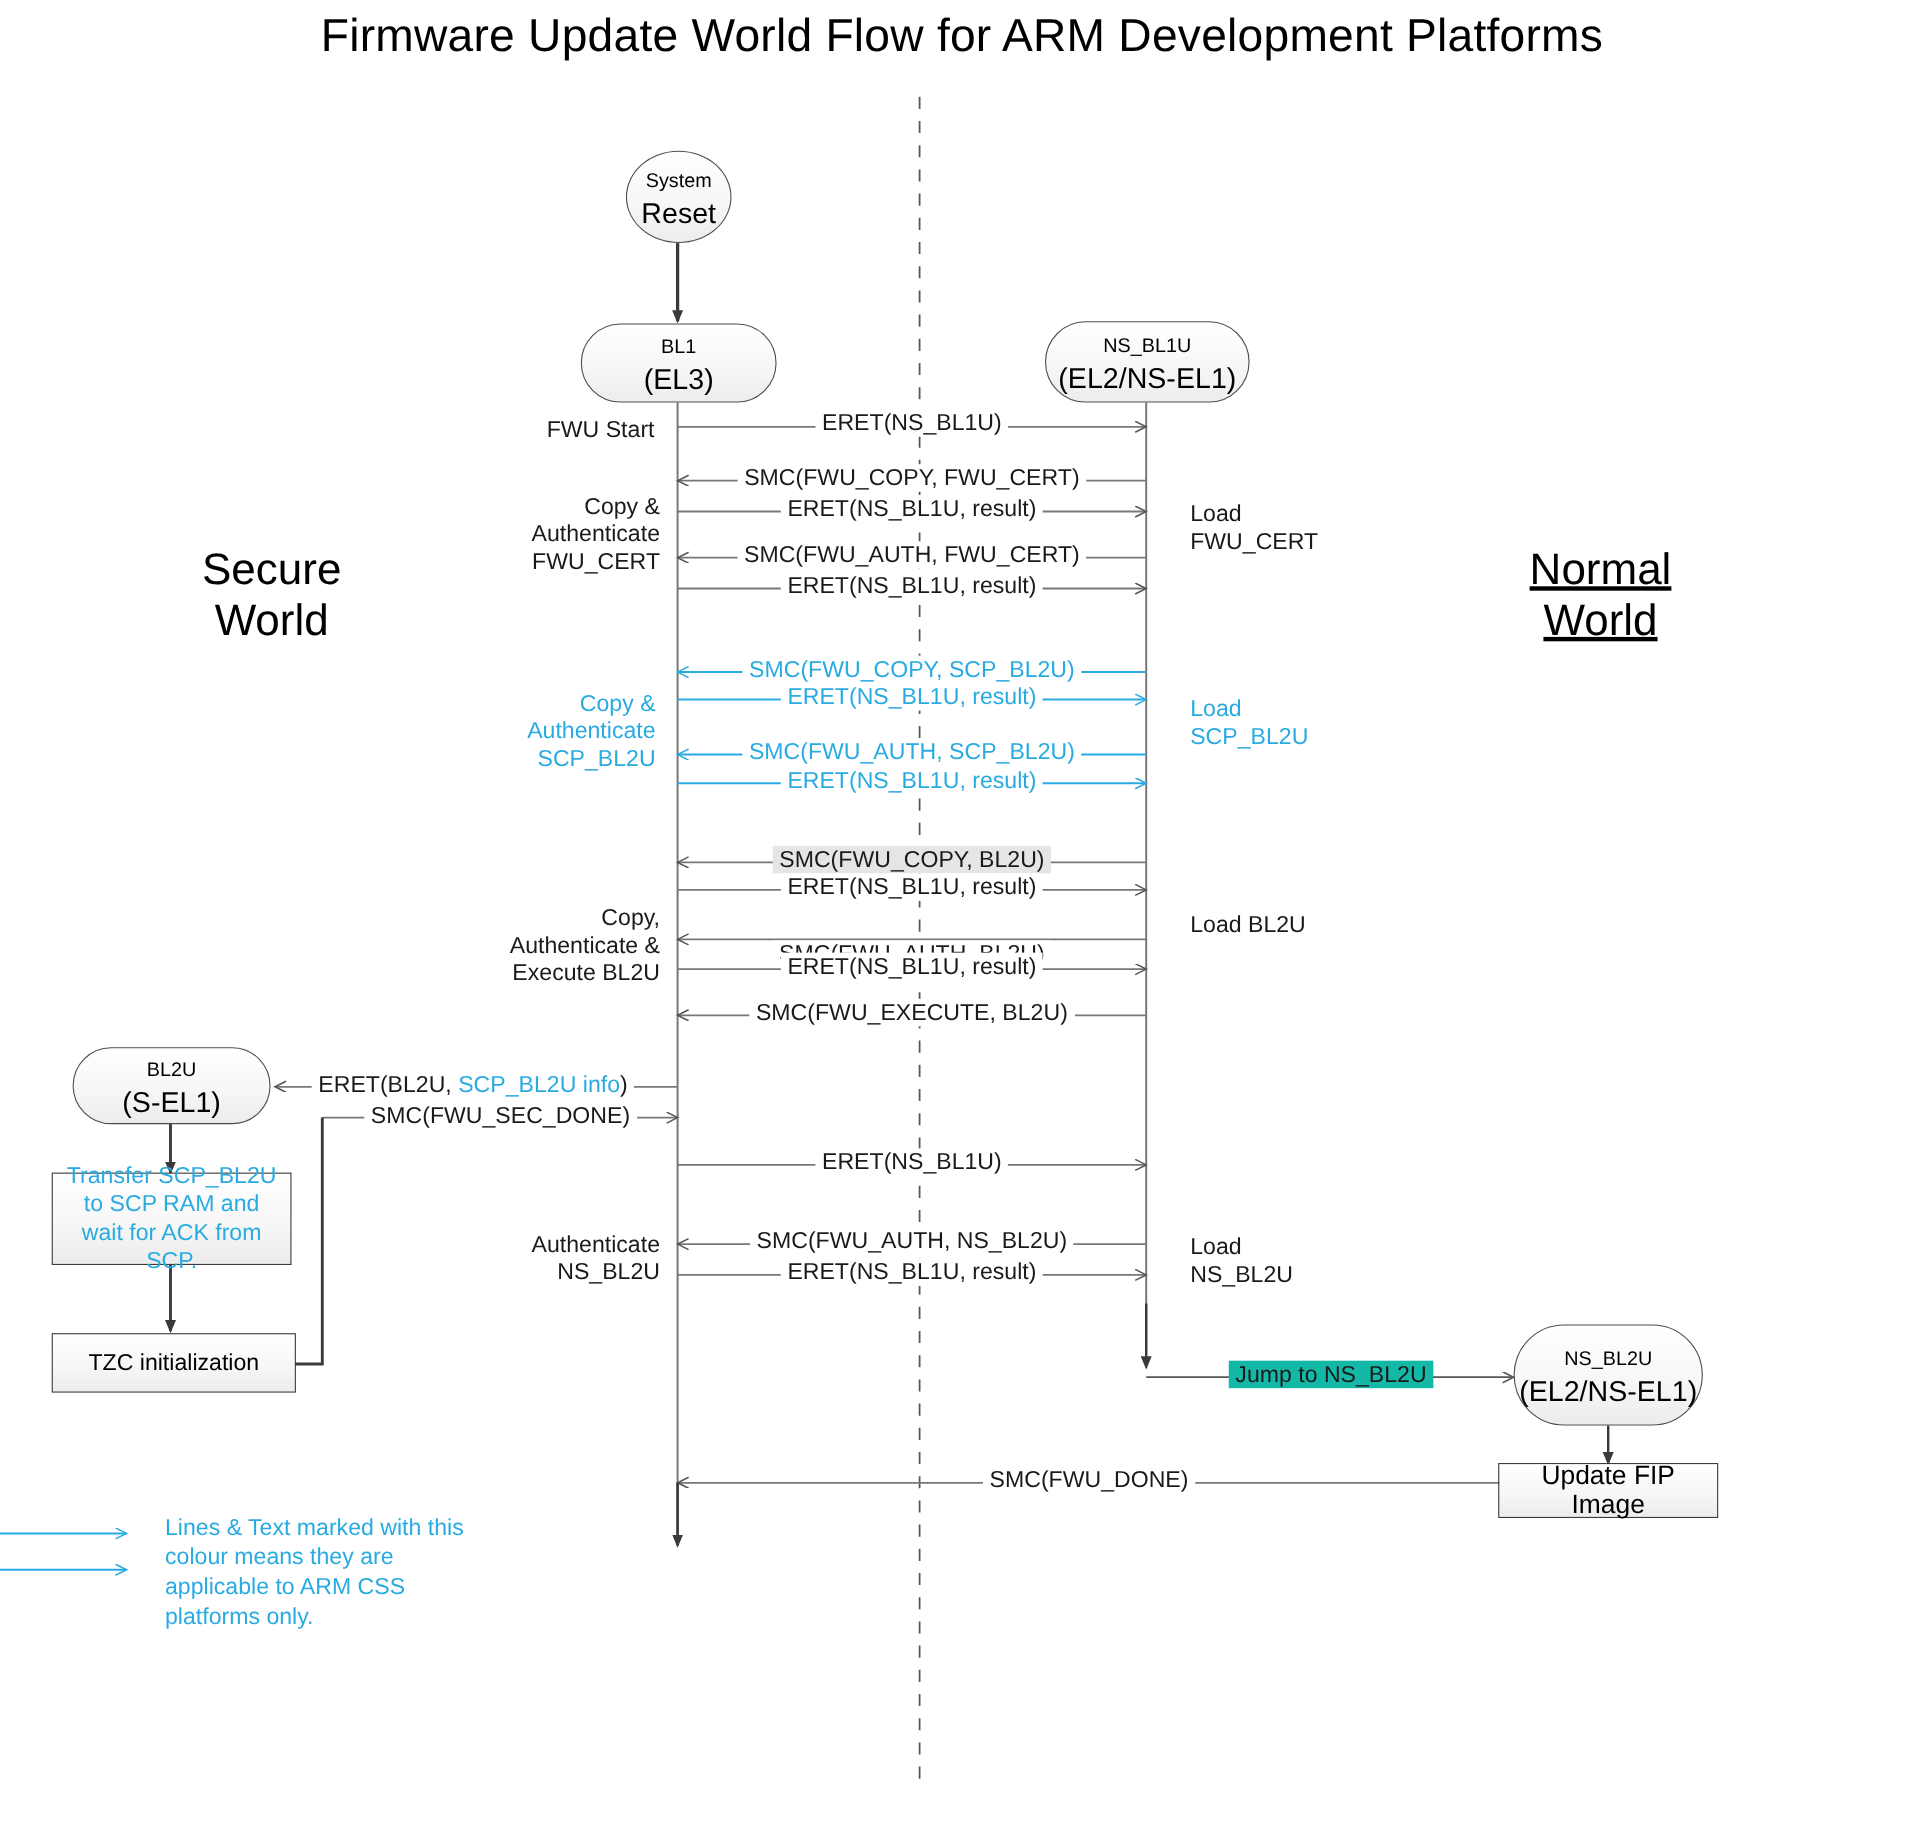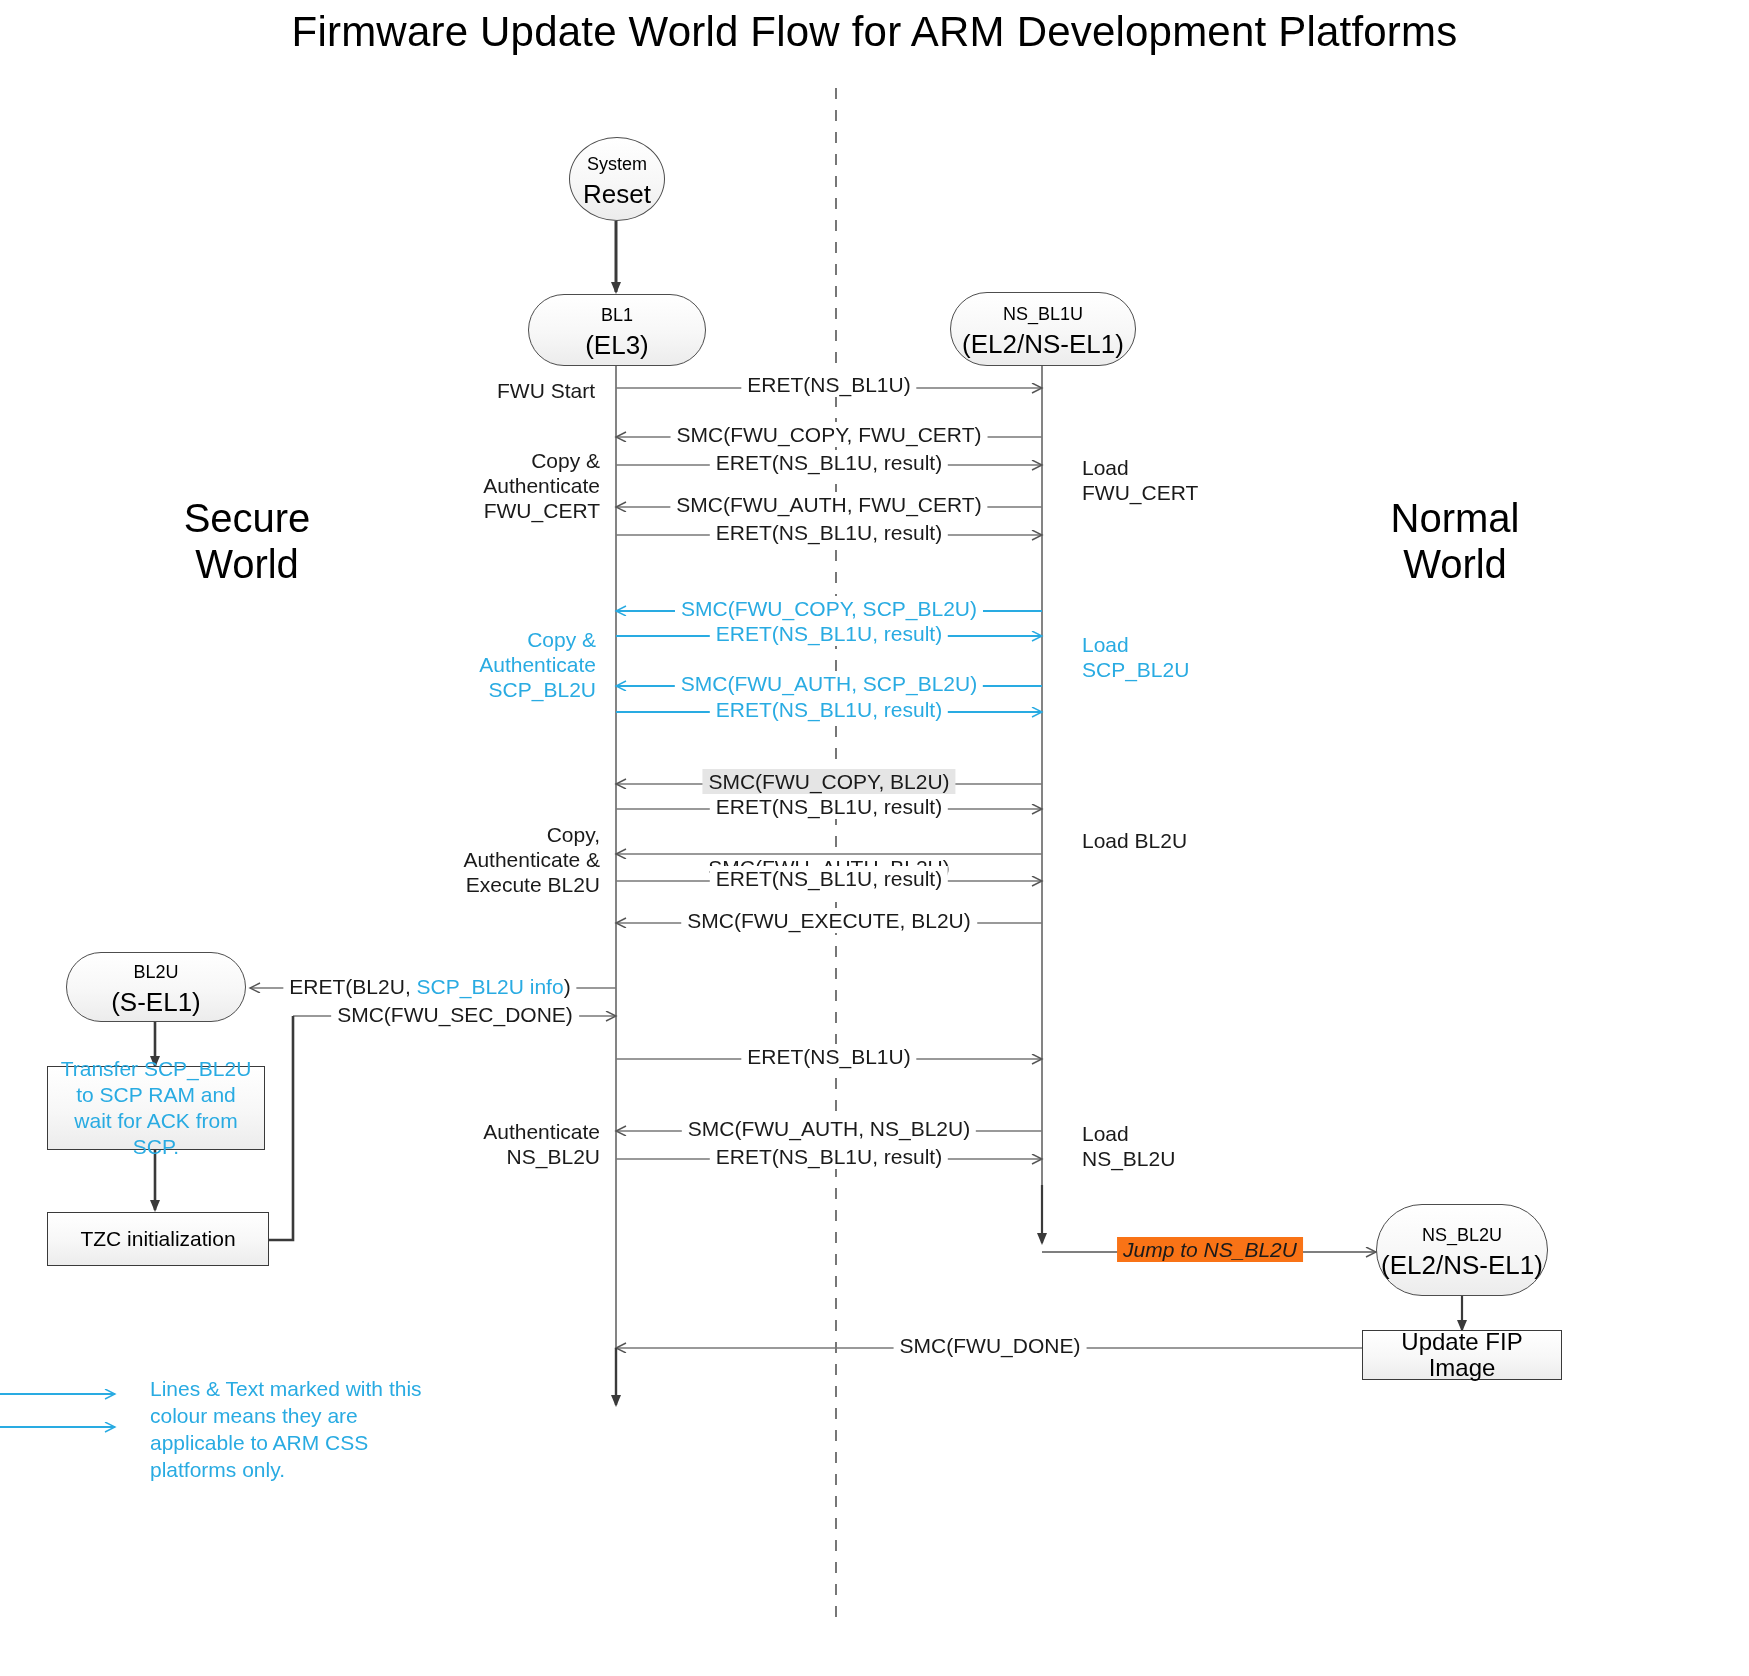--- a/index.html
+++ b/index.html
@@ -179,21 +179,21 @@
     <div class="line2">(EL2/NS-EL1)</div>
   </div>
 
   <div class="node rect" style="left:1362px; top:1330px; width:200px; height:50px;">
     <div class="boxtext" style="font-size:24px;">Update FIP Image</div>
   </div>
 
 
   <div class="world-label" style="left:122px; top:495px; width:250px;">Secure
 World</div>
-  <div class="world-label" style="left:1330px; top:495px; width:250px;">Normal
+  <div class="world-label" style="left:1330px; top:495px; width:250px;text-decoration:underline;">Normal
 World</div>
 
   <div class="lbl ctr" style="left:829px; top:372px; background:#fff; padding:0 6px;">ERET(NS_BL1U)</div>
   <div class="lbl ctr" style="left:829px; top:422px; background:#fff; padding:0 6px;">SMC(FWU_COPY, FWU_CERT)</div>
   <div class="lbl ctr" style="left:829px; top:450px; background:#fff; padding:0 6px;">ERET(NS_BL1U, result)</div>
   <div class="lbl ctr" style="left:829px; top:492px; background:#fff; padding:0 6px;">SMC(FWU_AUTH, FWU_CERT)</div>
   <div class="lbl ctr" style="left:829px; top:520px; background:#fff; padding:0 6px;">ERET(NS_BL1U, result)</div>
 
   <div class="lbl ctr cyan" style="left:829px; top:596px; background:#fff; padding:0 6px;">SMC(FWU_COPY, SCP_BL2U)</div>
   <div class="lbl ctr cyan" style="left:829px; top:621px; background:#fff; padding:0 6px;">ERET(NS_BL1U, result)</div>
@@ -207,21 +207,21 @@
   <div class="lbl ctr" style="left:829px; top:908px; background:#fff; padding:0 6px;">SMC(FWU_EXECUTE, BL2U)</div>
 
   <div class="lbl ctr" style="left:430px; top:974px; background:#fff; padding:0 6px;">
     <span>ERET(BL2U, </span><span class="cyan">SCP_BL2U info</span><span>)</span>
   </div>
 
   <div class="lbl ctr" style="left:455px; top:1002px; background:#fff; padding:0 6px;">SMC(FWU_SEC_DONE)</div>
   <div class="lbl ctr" style="left:829px; top:1044px; background:#fff; padding:0 6px;">ERET(NS_BL1U)</div>
   <div class="lbl ctr" style="left:829px; top:1116px; background:#fff; padding:0 6px;">SMC(FWU_AUTH, NS_BL2U)</div>
   <div class="lbl ctr" style="left:829px; top:1144px; background:#fff; padding:0 6px;">ERET(NS_BL1U, result)</div>
-  <div class="lbl ctr" style="left:1210px; top:1237px; background:#f97316; padding:0 6px;font-style:italic;">Jump to NS_BL2U</div>
+  <div class="lbl ctr" style="left:1210px; top:1237px; background:#14b8a6; padding:0 6px;">Jump to NS_BL2U</div>
   <div class="lbl ctr" style="left:990px; top:1333px; background:#fff; padding:0 6px;">SMC(FWU_DONE)</div>
 
   <div class="lbl rgt multi" style="left:595px; top:378px; width:220px; white-space:pre-line; text-align:right;">FWU Start</div>
 
   <div class="lbl rgt multi" style="left:600px; top:448px; width:220px; white-space:pre-line; text-align:right;">Copy &amp;
 Authenticate
 FWU_CERT</div>
 
   <div class="lbl multi" style="left:1082px; top:455px; width:220px; white-space:pre-line; text-align:left;">Load
 FWU_CERT</div>

